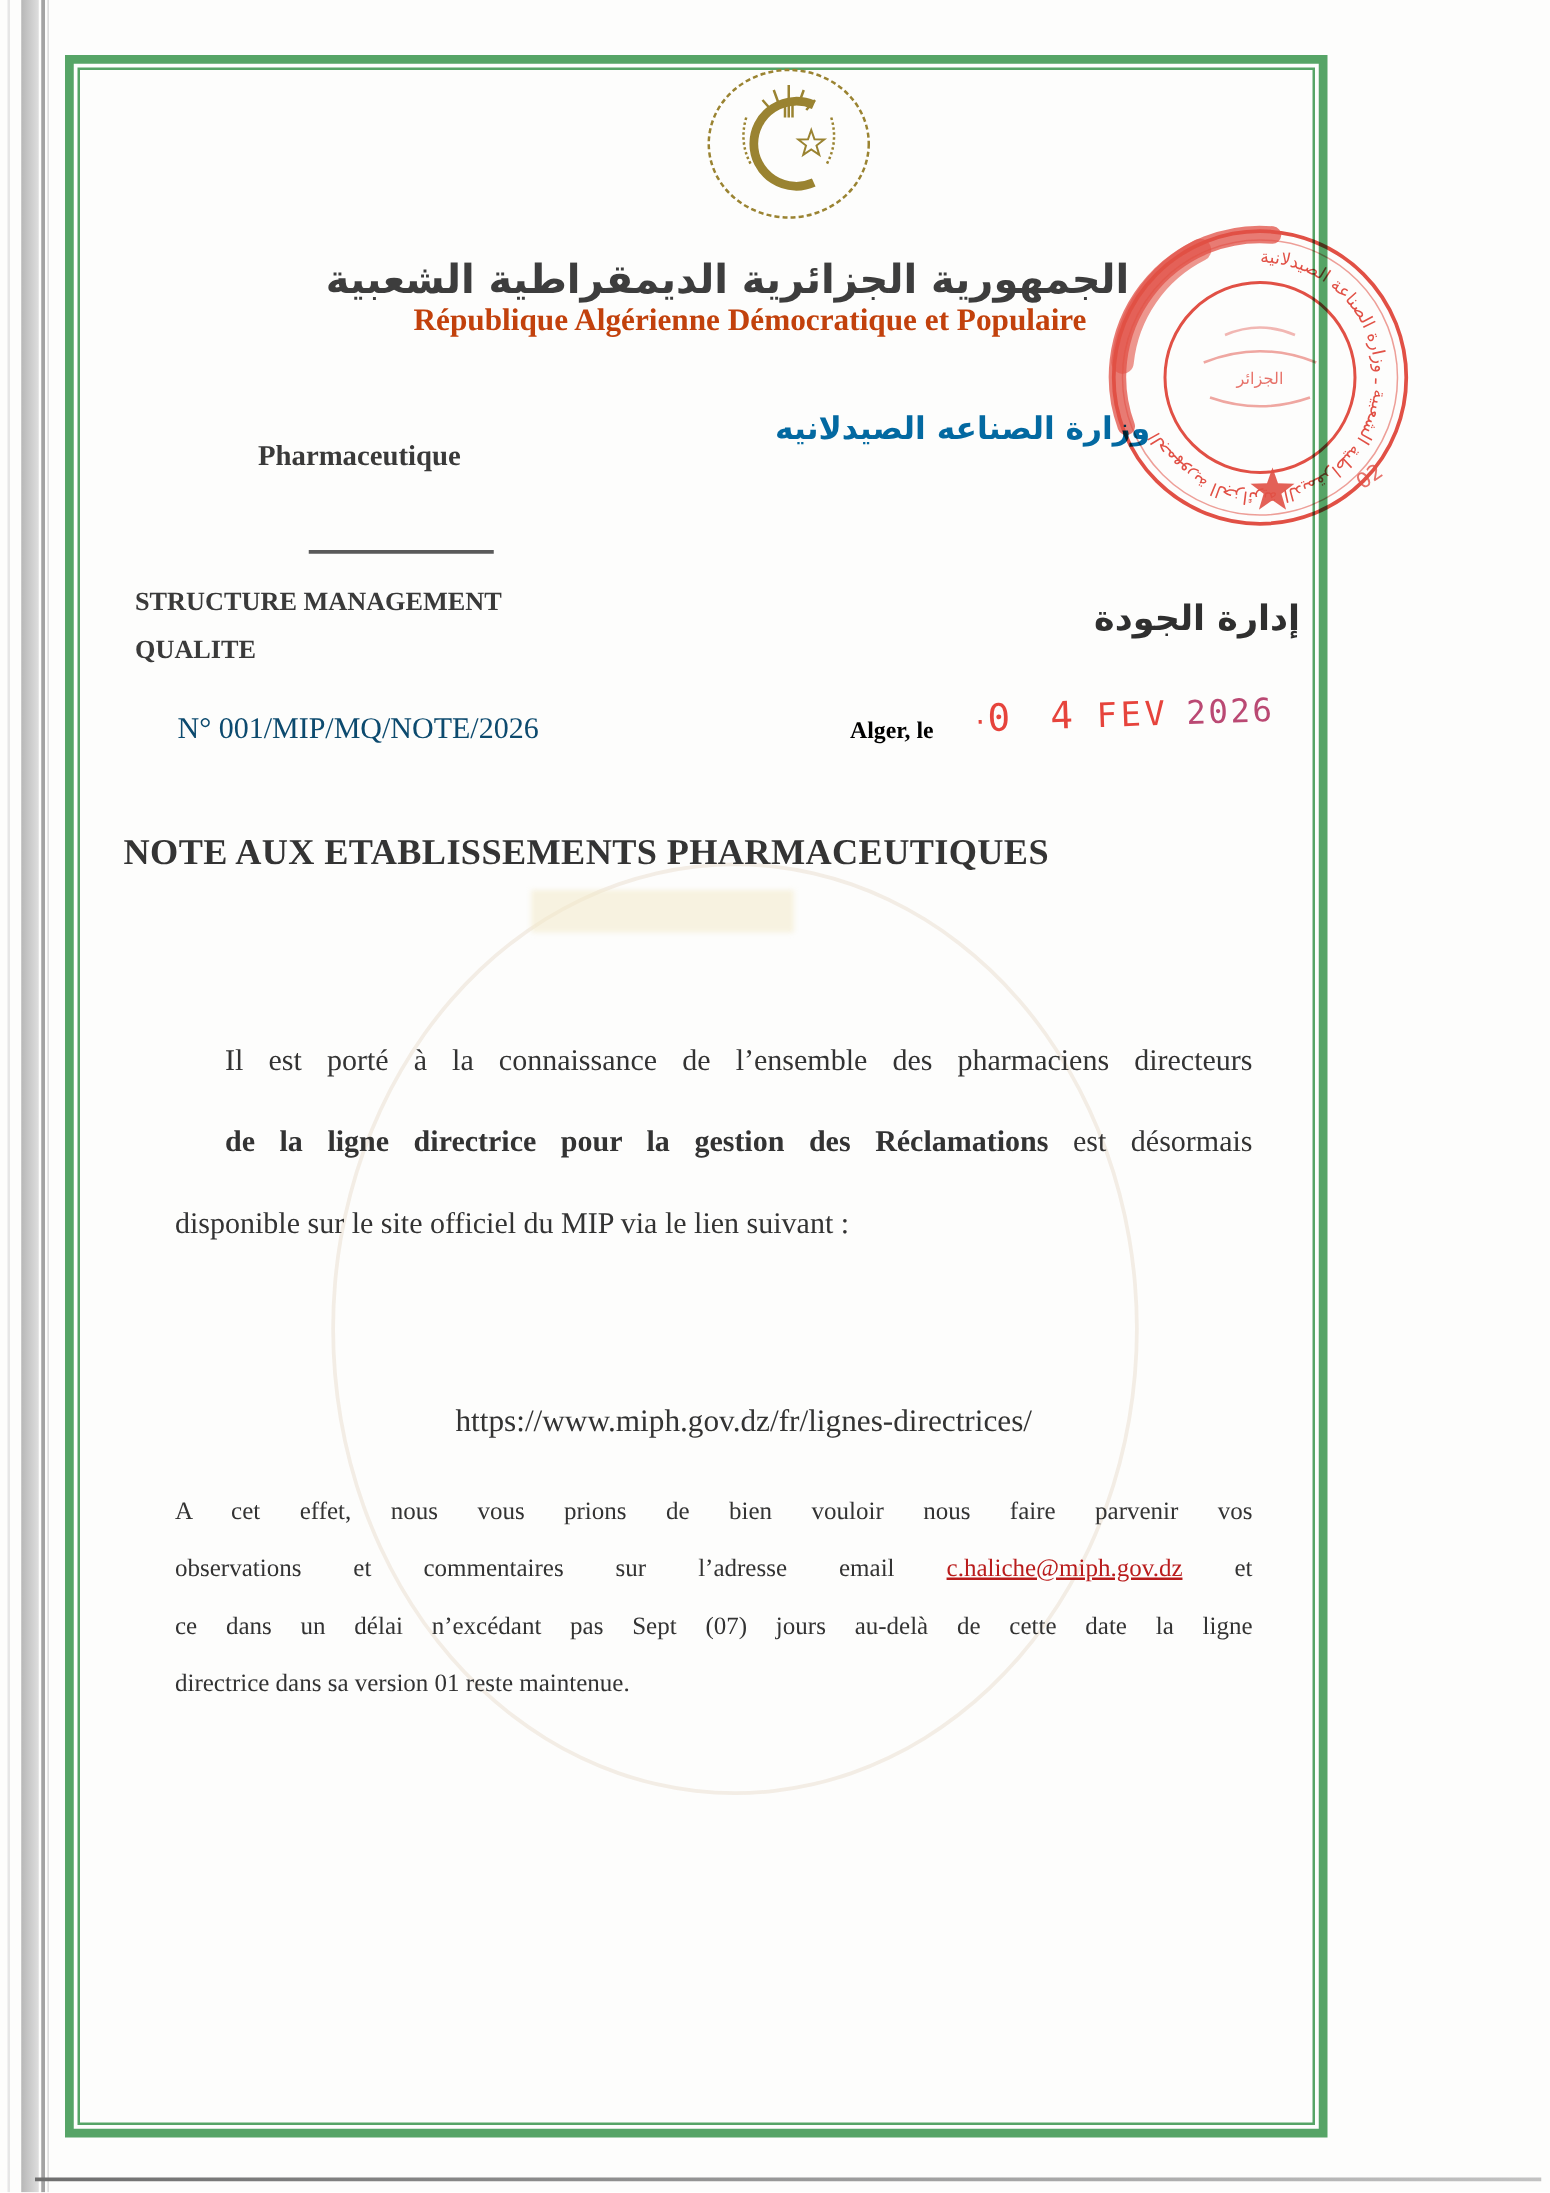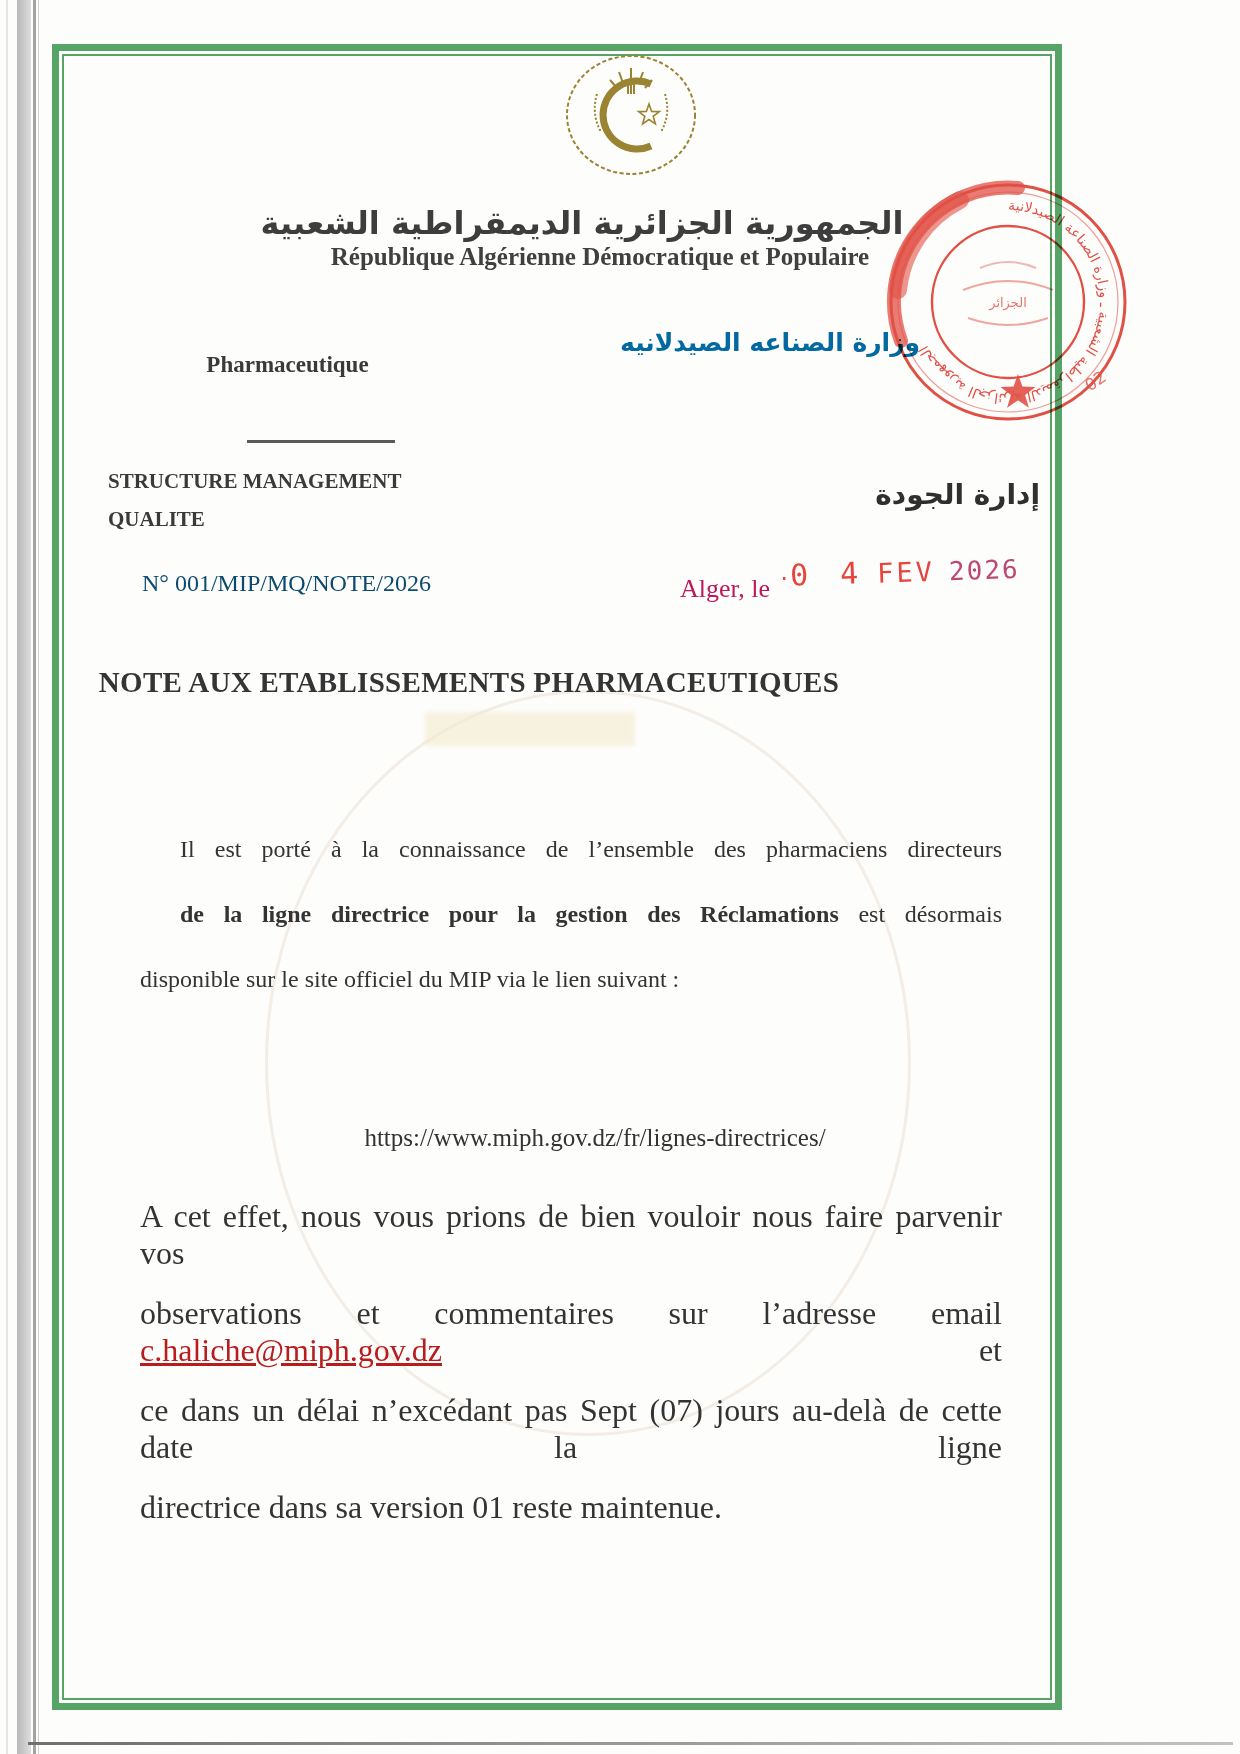--- a/index.html
+++ b/index.html
@@ -18,31 +18,31 @@
   .scan-line2{position:absolute;left:38px;top:0;width:1px;height:100%;background:#d2d2d2;}
   .bottom-shadow{position:absolute;left:28px;top:1742px;width:1205px;height:3px;background:linear-gradient(to right,#6f6f6f,#c2c2c2);}
   
   .border-frame{position:absolute;left:52px;top:44px;width:996px;height:1652px;border:7px solid #56a466;}
   .border-inner{position:absolute;left:3px;top:3px;right:3px;bottom:3px;border:2px solid #56a466;}
   
   .emblem{position:absolute;left:563px;top:54px;}
   .republic-ar{position:absolute;left:102px;top:204px;width:960px;text-align:center;
     font-family:"DejaVu Sans",sans-serif;font-size:32px;font-weight:bold;color:#3d3d3d;}
   .republic-fr{position:absolute;left:120px;top:243px;width:960px;text-align:center;
-    font-size:25px;font-weight:bold;color:#404040;}
+    font-size:25px;font-weight:bold;color:#c2410c;}
   .ministry-fr{position:absolute;left:150px;top:348px;width:275px;text-align:center;
     font-size:23px;font-weight:bold;line-height:34px;color:#3a3a3a;}
   .ministry-divider{position:absolute;left:247px;top:440px;width:148px;height:3px;background:#5a5a5a;}
   .ministry-ar{position:absolute;left:620px;top:328px;width:420px;text-align:left;
     font-family:"DejaVu Sans",sans-serif;font-size:25px;font-weight:bold;color:#0369a1;}
   .dept-fr{position:absolute;left:108px;top:462px;font-size:21px;font-weight:bold;line-height:38px;color:#3a3a3a;}
   .dept-ar{position:absolute;left:800px;top:478px;width:240px;text-align:right;
     font-family:"DejaVu Sans",sans-serif;font-size:28px;font-weight:bold;color:#2f2f2f;}
   .reference{position:absolute;left:142px;top:570px;font-size:24px;font-weight:normal;color:#0c4a6e;}
-  .place-date{position:absolute;left:680px;top:574px;font-size:26px;font-weight:normal;color:#be185d;}
+  .place-date{position:absolute;left:680px;top:574px;font-size:19px;font-weight:bold;color:#000000;}
   
   .date-stamp{position:absolute;left:778px;top:554px;transform:rotate(-2deg);
     font-family:"DejaVu Sans Mono",monospace;white-space:nowrap;opacity:.92;}
   .ds-dot{color:#e5352c;font-size:20px;vertical-align:6px;}
   .ds-day{color:#e5352c;font-size:30px;letter-spacing:7px;}
   .ds-month{color:#e5352c;font-size:27px;margin-left:12px;letter-spacing:3px;}
   .ds-year{color:#b53a68;font-size:26px;margin-left:14px;letter-spacing:2px;}
   
   .doc-title{position:absolute;left:65px;top:666px;width:808px;text-align:center;
     font-size:29px;font-weight:bold;letter-spacing:.3px;color:#343434;}
@@ -50,21 +50,21 @@
     background:rgba(243,233,200,.55);filter:blur(2px);}
   .watermark{position:absolute;left:265px;top:690px;width:640px;height:740px;border-radius:50%;
     border:3px solid rgba(205,175,140,.20);}
   
   .p1{position:absolute;left:140px;top:836px;width:862px;font-size:24px;color:#333;}
   .p1 .line{margin-bottom:38px;}
   .indent{padding-left:40px;}
   .jl{text-align:justify;text-align-last:justify;}
   .bold{font-weight:bold;}
   .url-line{position:absolute;left:170px;top:1124px;width:850px;text-align:center;font-size:25px;color:#333;}
-  .p2{position:absolute;left:140px;top:1198px;width:862px;font-size:32px;color:#333;}
+  .p2{position:absolute;left:140px;top:1198px;width:862px;font-size:20px;color:#333;}
   .p2 .line{margin-bottom:23px;}
   .email-link{color:#b91c1c;text-decoration:underline;cursor:pointer;}
   
   .stamp{position:absolute;left:868px;top:170px;mix-blend-mode:multiply;opacity:.88;}
 </style>
 </head>
 <body>
 
 <div class="page">
 

